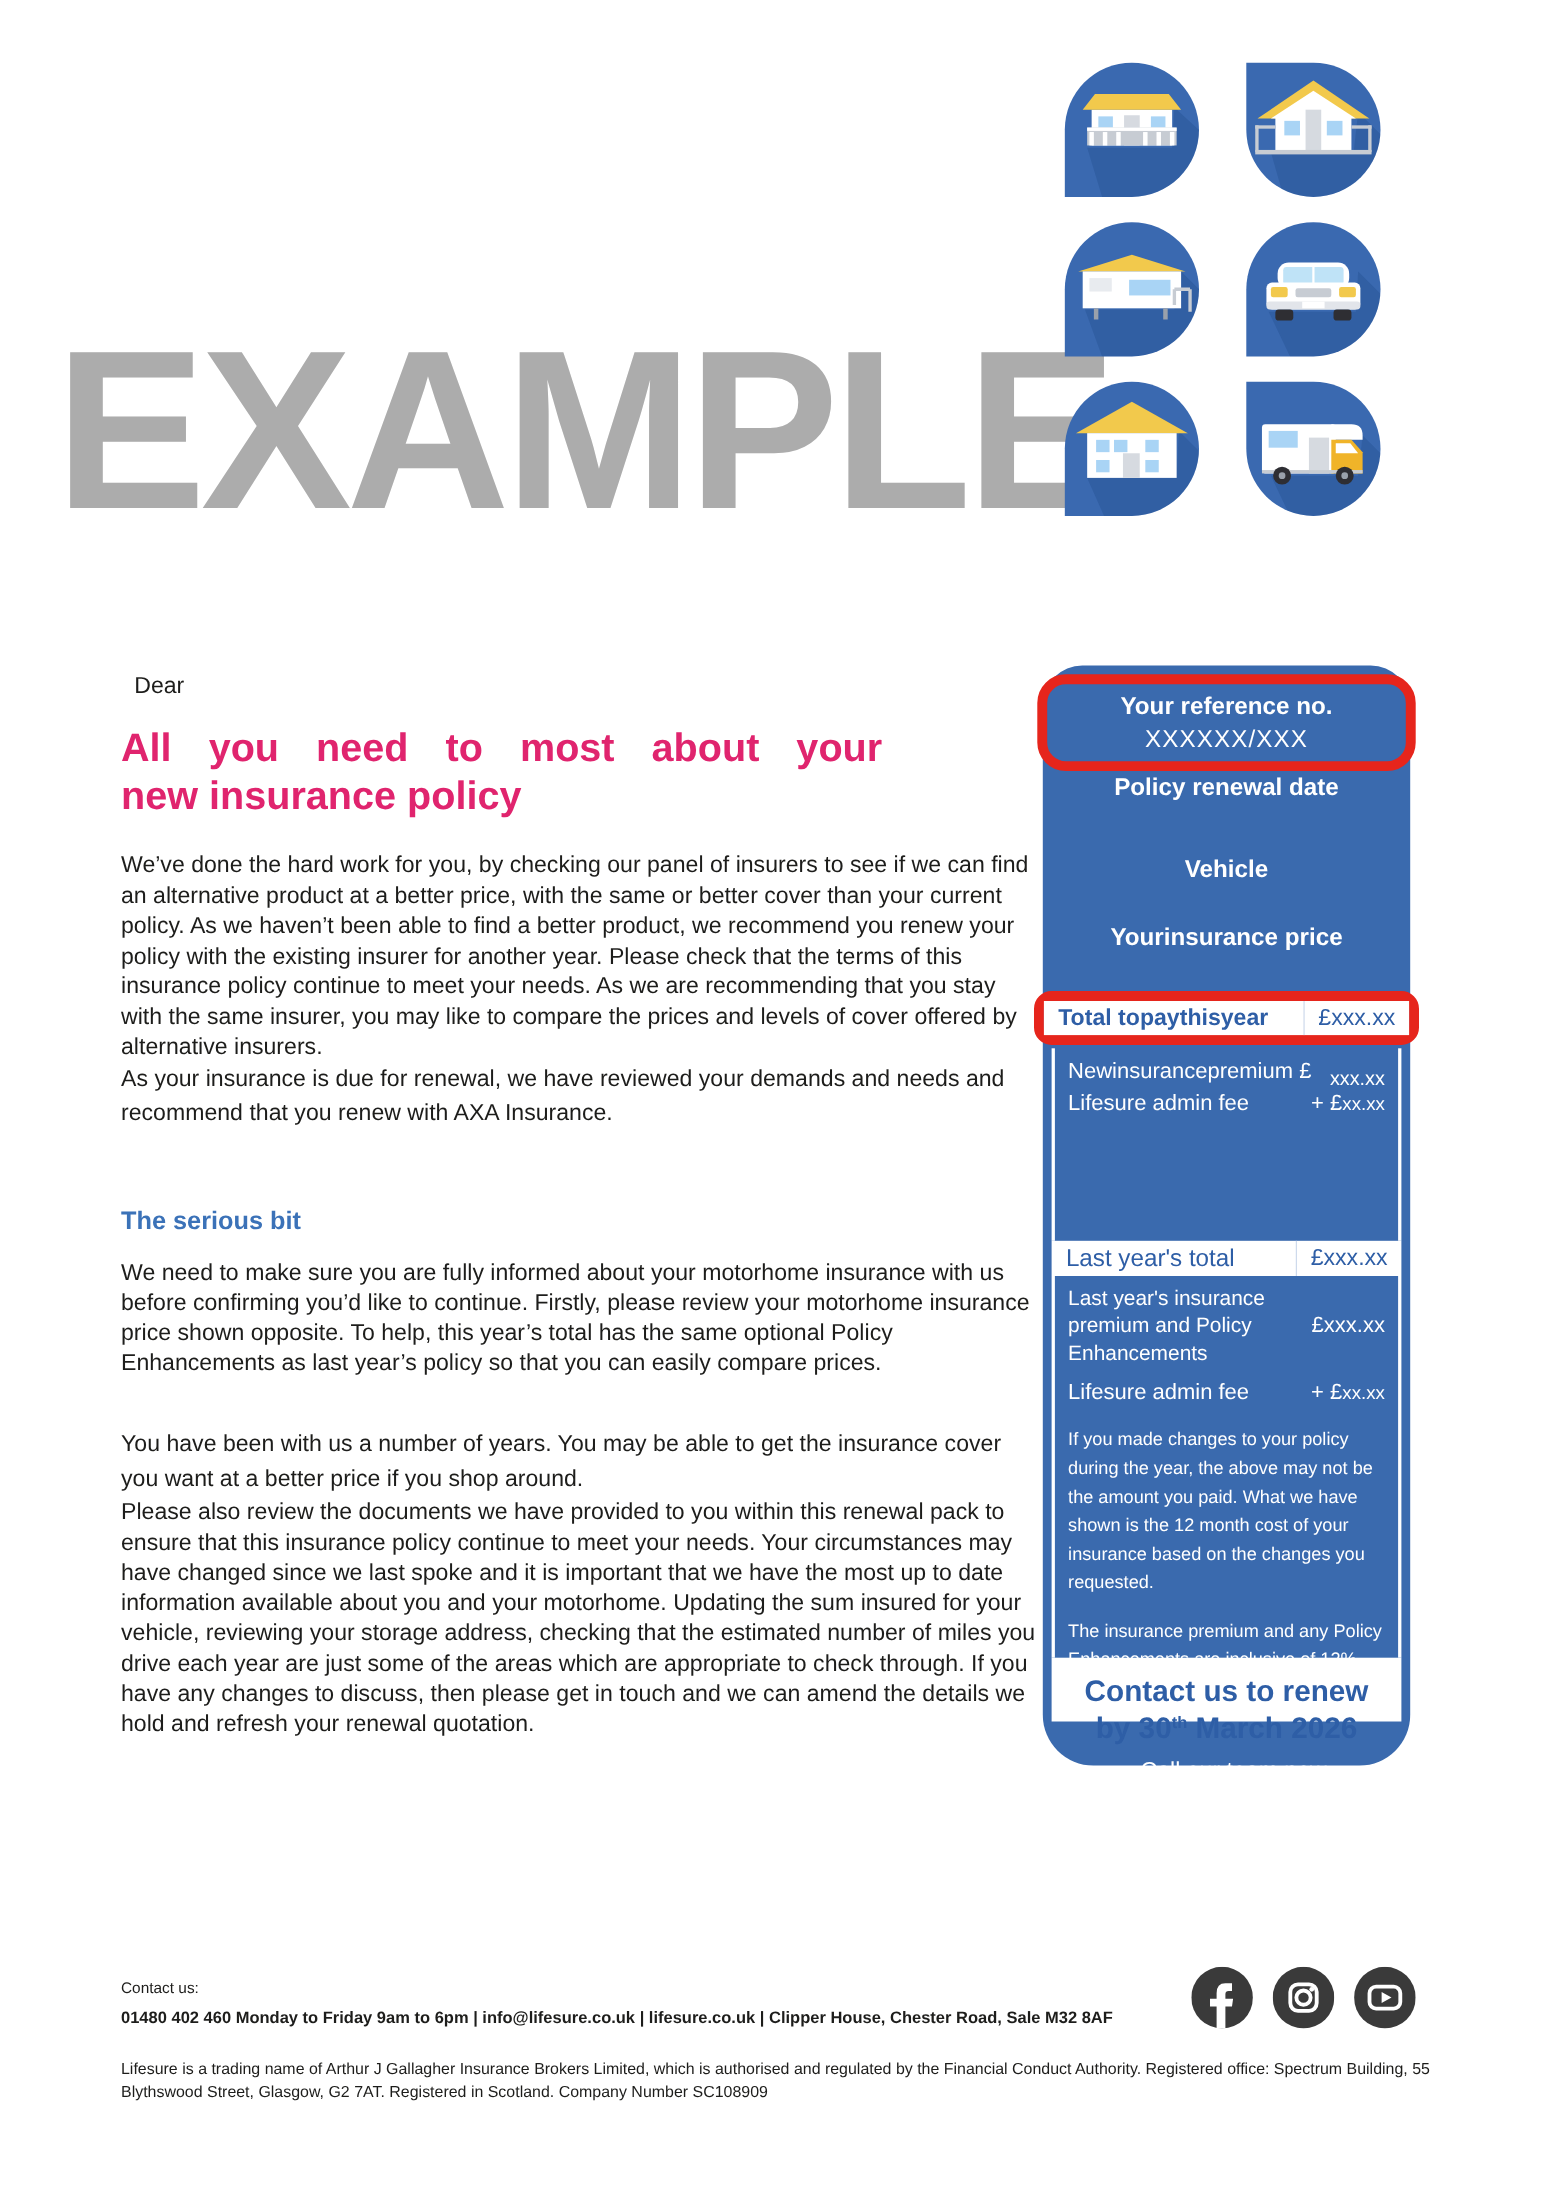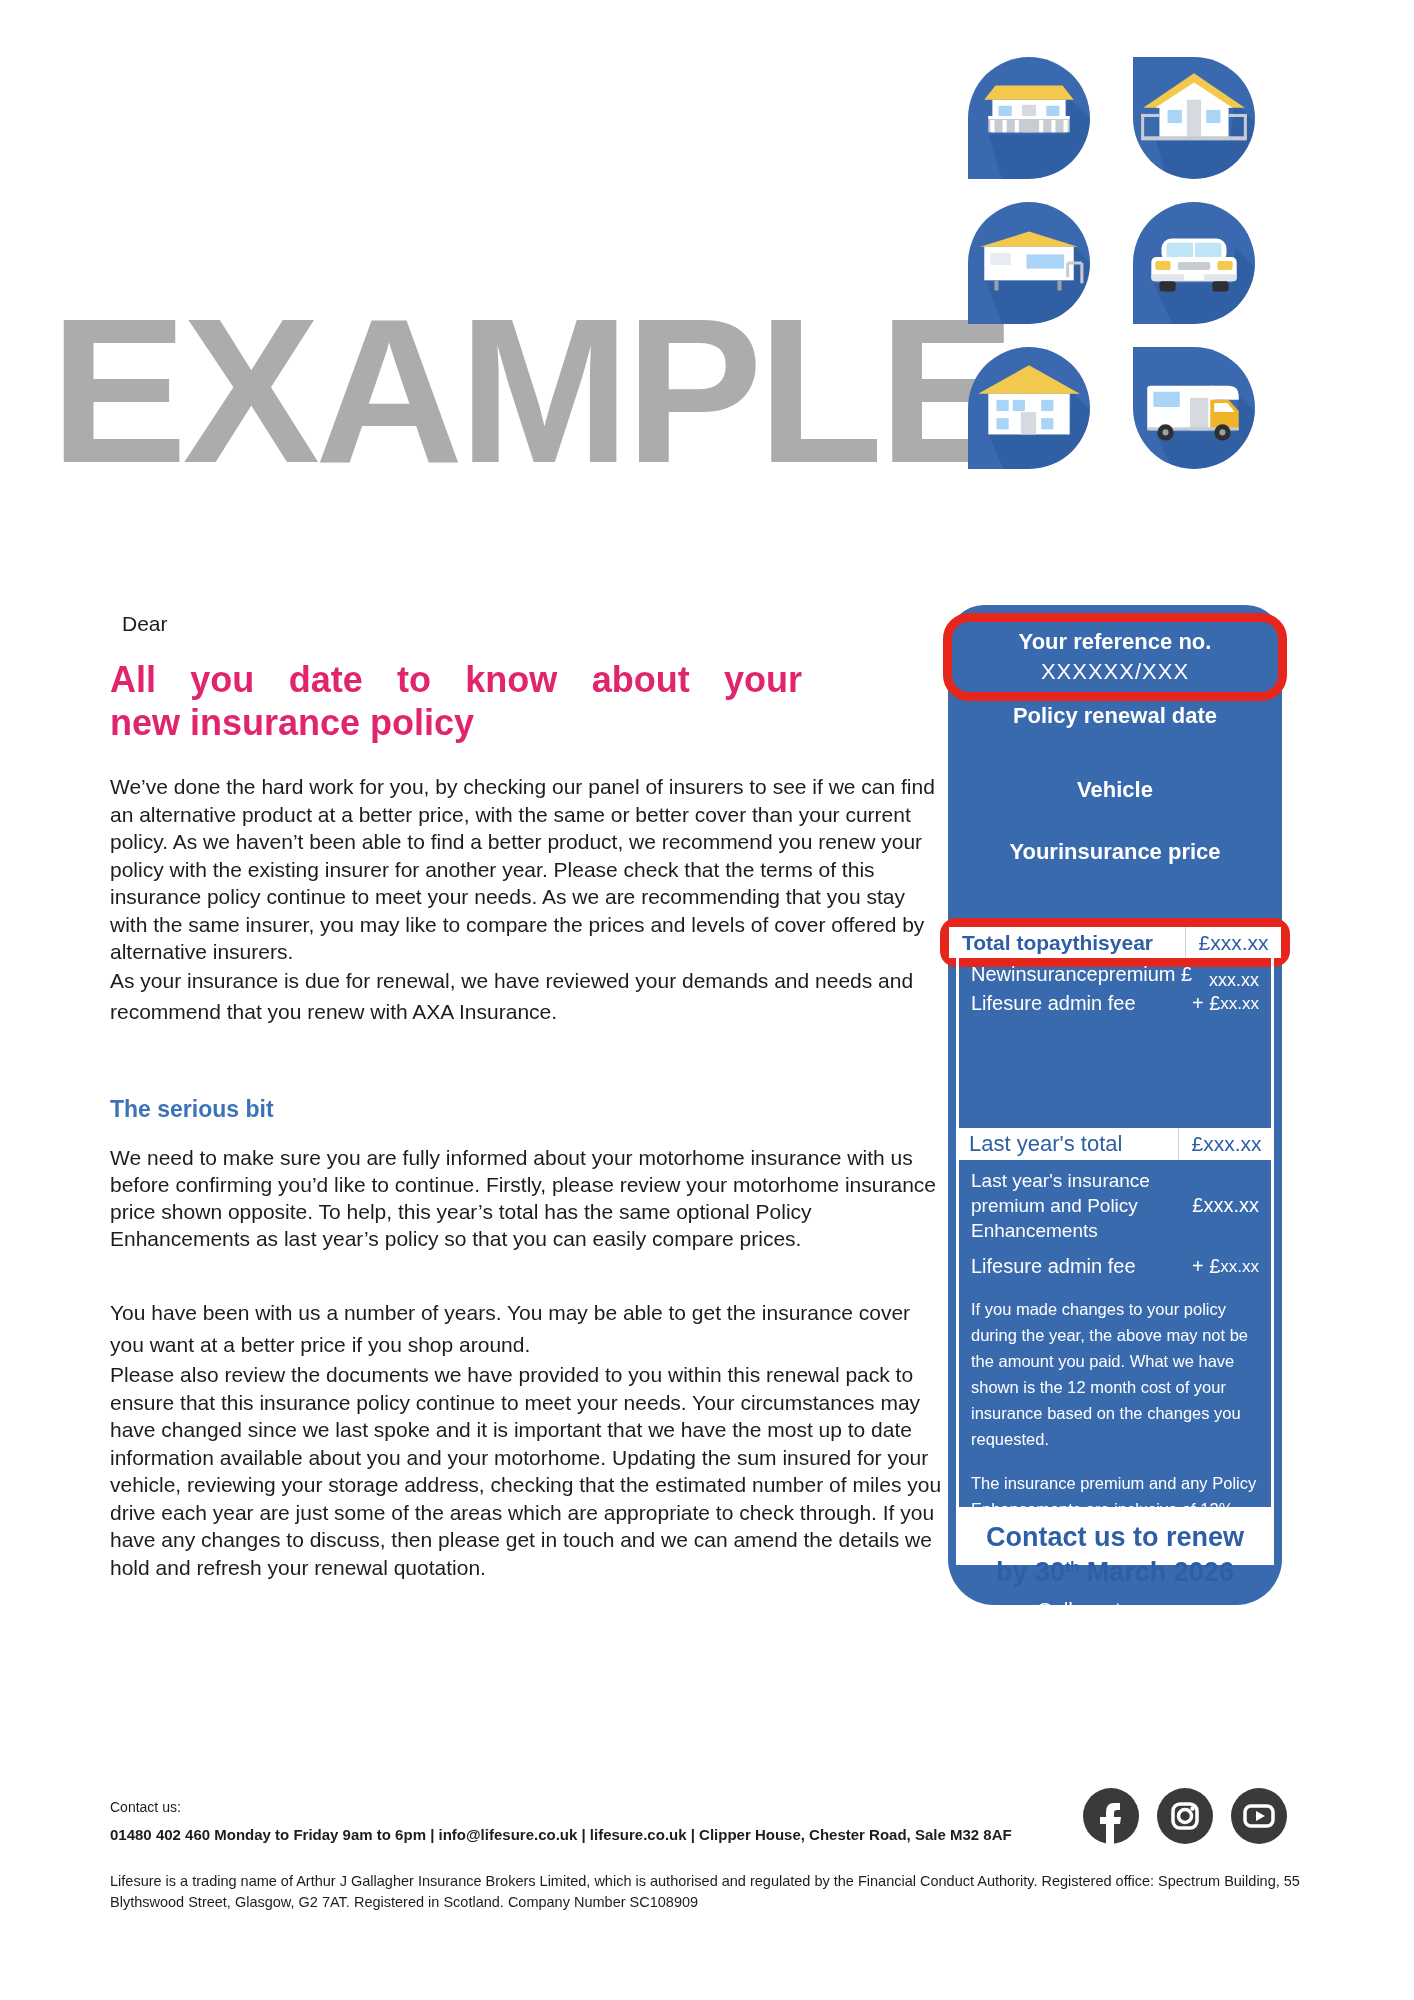--- a/index.html
+++ b/index.html
@@ -34,21 +34,21 @@
            border-radius:36px 36px 46px 46px;color:#ffffff;}
   .sb-center{position:absolute;left:0;right:0;text-align:center;font-weight:bold;font-size:22px;}
   .ref-box{position:absolute;top:8px;left:-5px;right:-5px;height:88px;border:9px solid #e6251c;
            border-radius:26px;box-sizing:border-box;text-align:center;padding-top:7px;}
   .ref-label{font-weight:bold;font-size:22px;}
   .ref-value{font-size:22px;margin-top:4px;letter-spacing:1px;}
   .lbl-renewal{top:98px;}
   .lbl-vehicle{top:172px;}
   .lbl-price{top:234px;}
 
-  .total-wrap{position:absolute;top:313px;left:-8px;right:-8px;border:9px solid #e6251c;
+  .total-wrap{position:absolute;top:296px;left:-8px;right:-8px;border:9px solid #e6251c;
               border-radius:16px;box-sizing:border-box;background:#be185d;}
   .bar{display:flex;align-items:center;height:31px;background:#ffffff;color:#2e5ea6;}
   .bar-label{flex:1;padding-left:13px;font-size:21px;font-weight:bold;}
   .bar-label.rg{font-weight:normal;font-size:22px;}
   .bar-div{width:1px;height:100%;background:#c9d6ea;}
   .bar-value{width:95px;text-align:center;font-size:21px;}
   .lastyear-bar{position:absolute;top:523px;left:8px;right:8px;height:32px;}
 
   .panel{position:absolute;left:8px;right:8px;border-left:3px solid #ffffff;border-right:3px solid #ffffff;
          box-sizing:border-box;}
@@ -185,21 +185,21 @@
       <circle cx="32" cy="84" r="8" fill="#2e2e33"></circle>
         <circle cx="32" cy="84" r="3" fill="#9aa1ab"></circle>
       <circle cx="88" cy="84" r="8" fill="#2e2e33"></circle>
         <circle cx="88" cy="84" r="3" fill="#9aa1ab"></circle>
     </svg>
   </div>
 
   <div class="salutation">Dear</div>
 
   <div class="title">
-    <div class="t1">All you date to know about your</div>
+    <div class="t1">All you need to most about your</div>
     <div class="t2">new insurance policy</div>
   </div>
 
   <p class="body-p p1">We’ve done the hard work for you, by checking our panel of insurers to see if we can find an alternative product at a better price, with the same or better cover than your current policy. As we haven’t been able to find a better product, we recommend you renew your policy with the existing insurer for another year. Please check that the terms of this insurance policy continue to meet your needs. As we are recommending that you stay with the same insurer, you may like to compare the prices and levels of cover offered by alternative insurers.</p>
   <p class="body-p p2">As your insurance is due for renewal, we have reviewed your demands and needs and recommend that you renew with AXA Insurance.</p>
   <h2 class="h2">The serious bit</h2>
   <p class="body-p p3">We need to make sure you are fully informed about your motorhome insurance with us before confirming you’d like to continue. Firstly, please review your motorhome insurance price shown opposite. To help, this year’s total has the same optional Policy Enhancements as last year’s policy so that you can easily compare prices.</p>
   <p class="body-p p4">You have been with us a number of years. You may be able to get the insurance cover you want at a better price if you shop around.</p>
   <p class="body-p p5">Please also review the documents we have provided to you within this renewal pack to ensure that this insurance policy continue to meet your needs. Your circumstances may have changed since we last spoke and it is important that we have the most up to date information available about you and your motorhome. Updating the sum insured for your vehicle, reviewing your storage address, checking that the estimated number of miles you drive each year are just some of the areas which are appropriate to check through. If you have any changes to discuss, then please get in touch and we can amend the details we hold and refresh your renewal quotation.</p>
 

